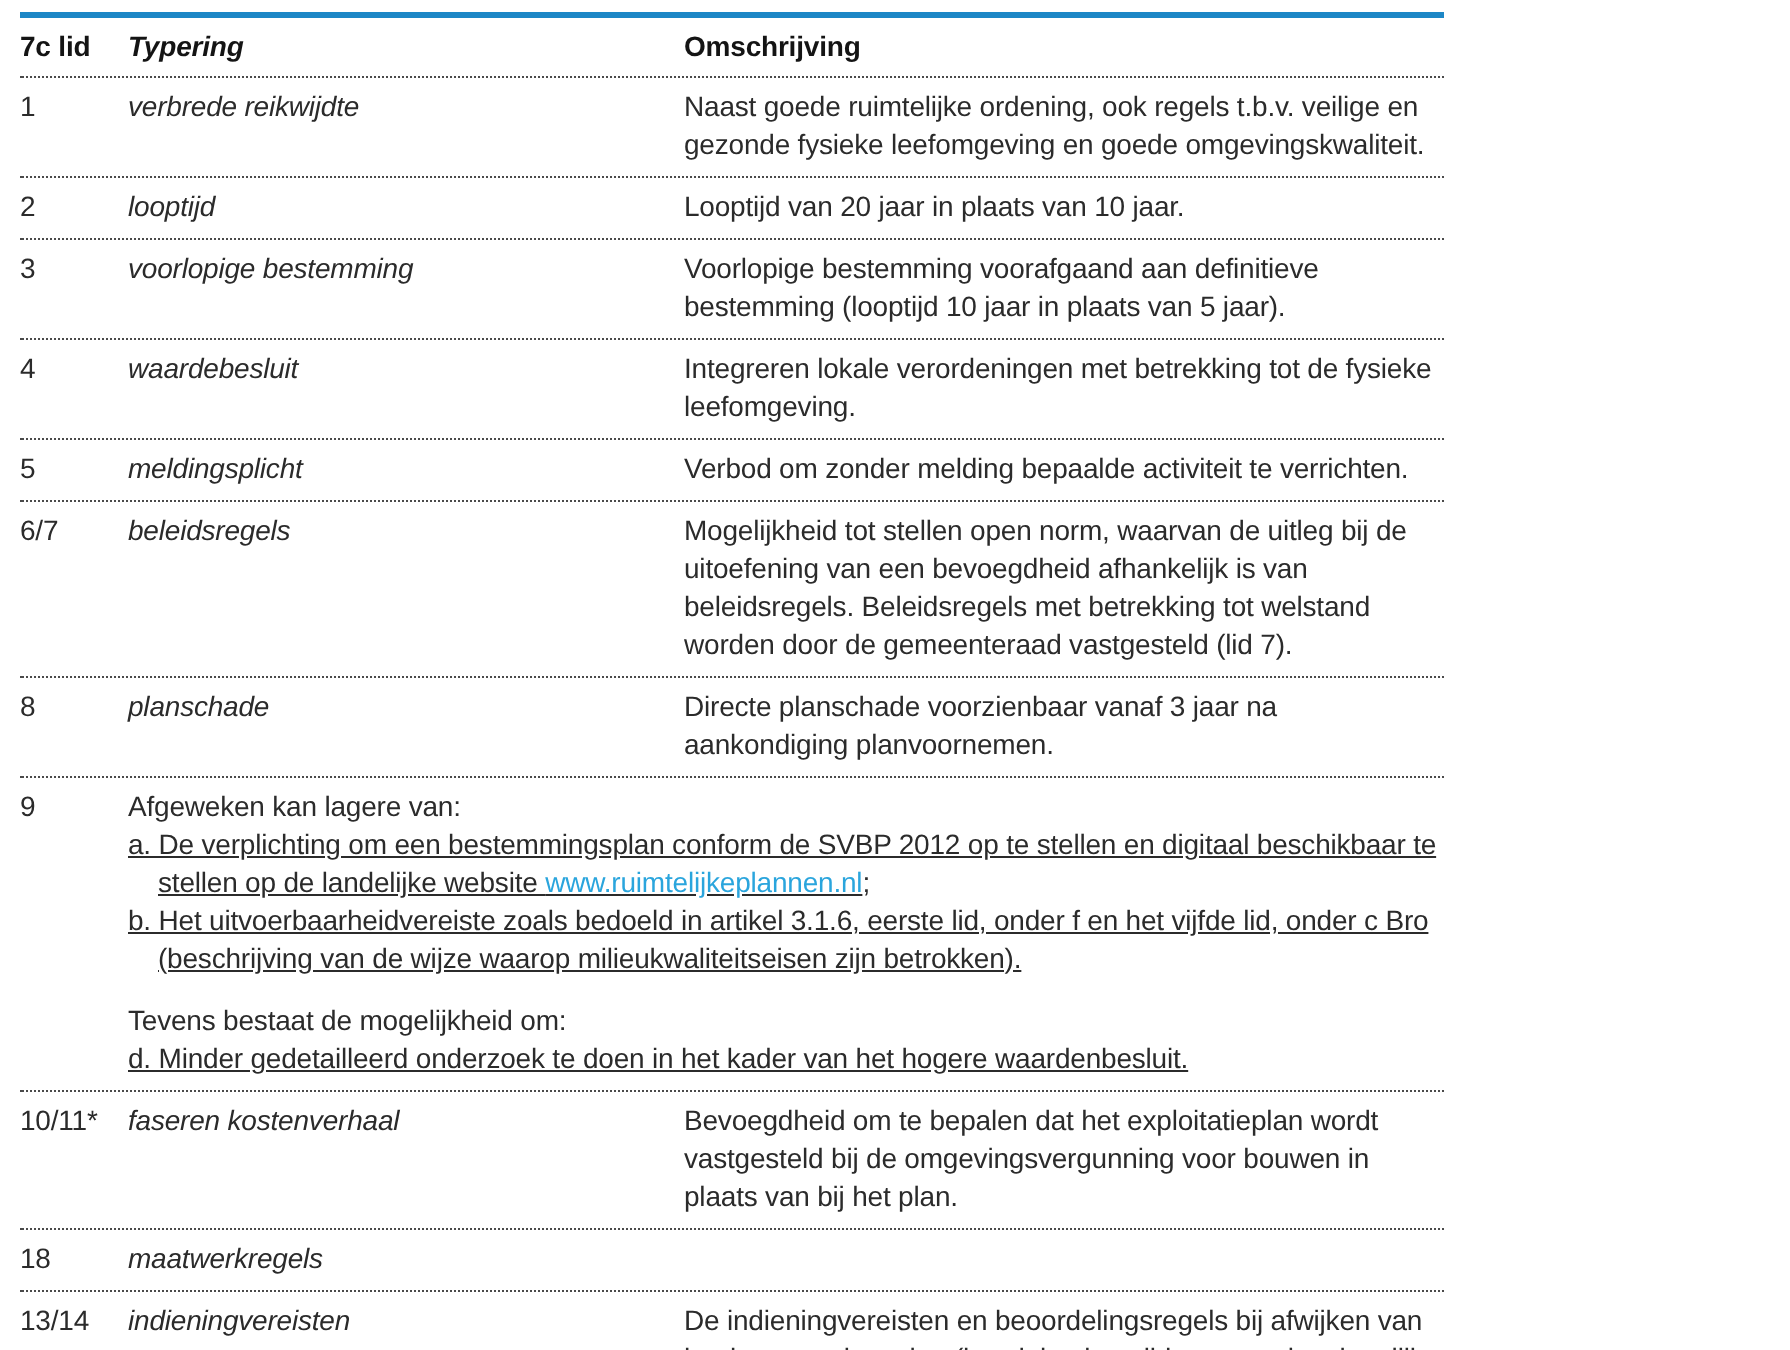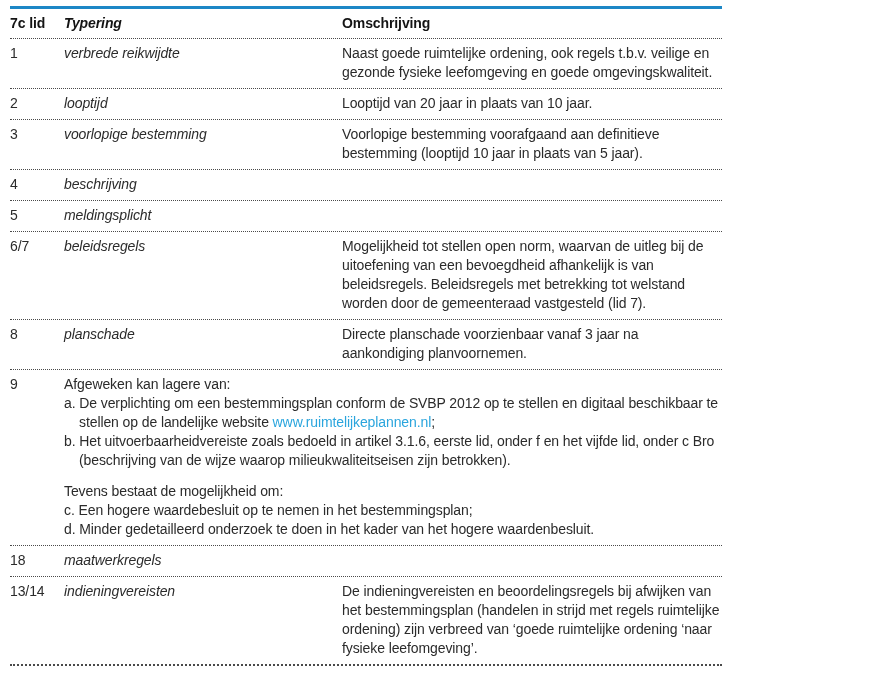--- a/index.html
+++ b/index.html
@@ -34,21 +34,21 @@
     align-items: flex-start;
     border-bottom: 1px dotted var(--divider);
   }
   .thead { padding: 6px 0 7px; font-weight: bold; color: var(--header-text); }
   .row { padding: 5px 0 6px; }
   .row:last-child { border-bottom: 2px dotted var(--divider); }
   .c1 { flex: 0 0 54px; width: 54px; }
   .c2 { flex: 0 0 278px; width: 278px; padding-right: 8px; box-sizing: border-box; font-style: italic; }
   .c3 { flex: 1 1 auto; min-width: 0; }
   .cell p { margin: 0; line-height: 19px; }
-  .hang { padding-left: 15px; text-indent: -15px; }
+  .hang { padding-left: 15px; text-indent: -15px; text-decoration: underline; }
   .spacer { height: 12px; }
   .link { color: var(--link); cursor: pointer; }
 </style>
 </head>
 <body>
 
 <div class="doc">
   <div class="table">
     <div class="thead">
       <div class="c1 cell">7c lid</div>
@@ -87,29 +87,35 @@
           </div>
           <div class="c3 cell">
             <p>Voorlopige bestemming voorafgaand aan definitieve bestemming (looptijd 10 jaar in plaats van 5 jaar).</p>
           </div>
         </div>
         <div class="row">
           <div class="c1 cell">
             <p>4</p>
           </div>
           <div class="c2 cell">
-            <p>beschrijving</p>
+            <p>waardebesluit</p>
+          </div>
+          <div class="c3 cell">
+            <p>Integreren lokale verordeningen met betrekking tot de fysieke leefomgeving.</p>
           </div>
         </div>
         <div class="row">
           <div class="c1 cell">
             <p>5</p>
           </div>
           <div class="c2 cell">
             <p>meldingsplicht</p>
+          </div>
+          <div class="c3 cell">
+            <p>Verbod om zonder melding bepaalde activiteit te verrichten.</p>
           </div>
         </div>
         <div class="row">
           <div class="c1 cell">
             <p>6/7</p>
           </div>
           <div class="c2 cell">
             <p>beleidsregels</p>
           </div>
           <div class="c3 cell">
@@ -130,22 +136,32 @@
         <div class="row">
           <div class="c1 cell">
             <p>9</p>
           </div>
           <div class="c3 cell">
             <p>Afgeweken kan lagere van:</p>
             <p class="hang"><span>a. De verplichting om een bestemmingsplan conform de SVBP 2012 op te stellen en digitaal beschikbaar te stellen op de landelijke website </span><span class="link">www.ruimtelijkeplannen.nl</span><span>;</span></p>
             <p class="hang">b. Het uitvoerbaarheidvereiste zoals bedoeld in artikel 3.1.6, eerste lid, onder f en het vijfde lid, onder c Bro (beschrijving van de wijze waarop milieukwaliteitseisen zijn betrokken).</p>
             <p class="spacer"></p>
             <p>Tevens bestaat de mogelijkheid om:</p>
-            <p class="hang">c. Een hogere waardebesluit op te nemen in het bestemmingsplan;</p>
             <p class="hang">d. Minder gedetailleerd onderzoek te doen in het kader van het hogere waardenbesluit.</p>
+          </div>
+        </div>
+        <div class="row">
+          <div class="c1 cell">
+            <p>10/11*</p>
+          </div>
+          <div class="c2 cell">
+            <p>faseren kostenverhaal</p>
+          </div>
+          <div class="c3 cell">
+            <p>Bevoegdheid om te bepalen dat het exploitatieplan wordt vastgesteld bij de omgevingsvergunning voor bouwen in plaats van bij het plan.</p>
           </div>
         </div>
         <div class="row">
           <div class="c1 cell">
             <p>18</p>
           </div>
           <div class="c2 cell">
             <p>maatwerkregels</p>
           </div>
         </div>

